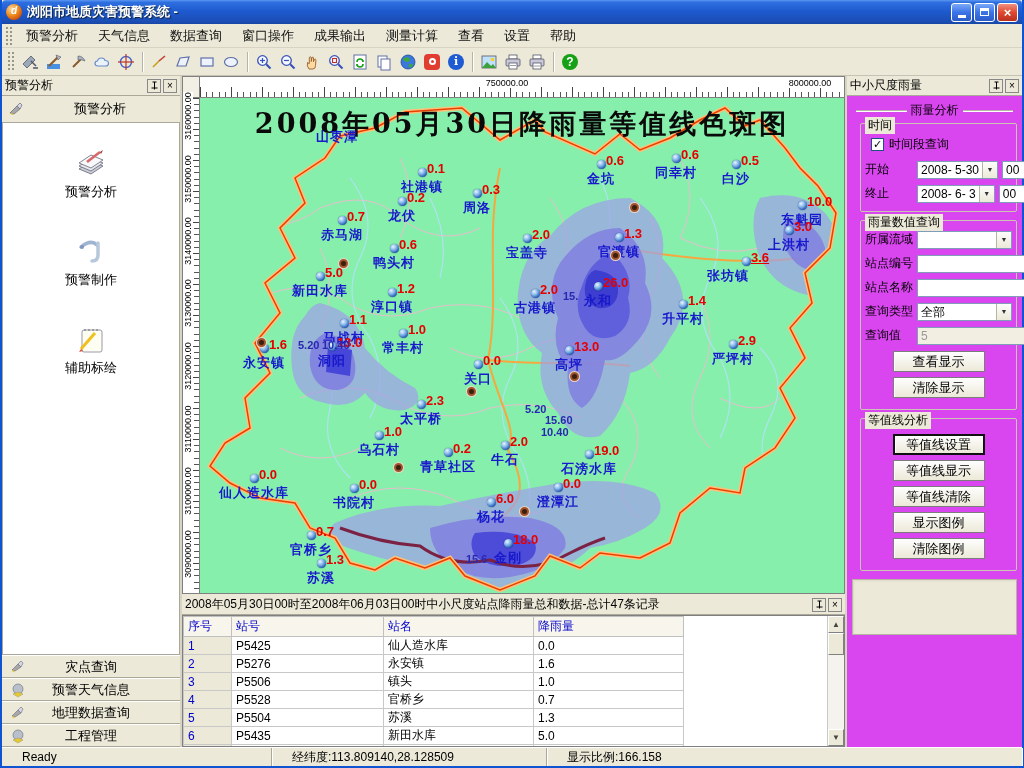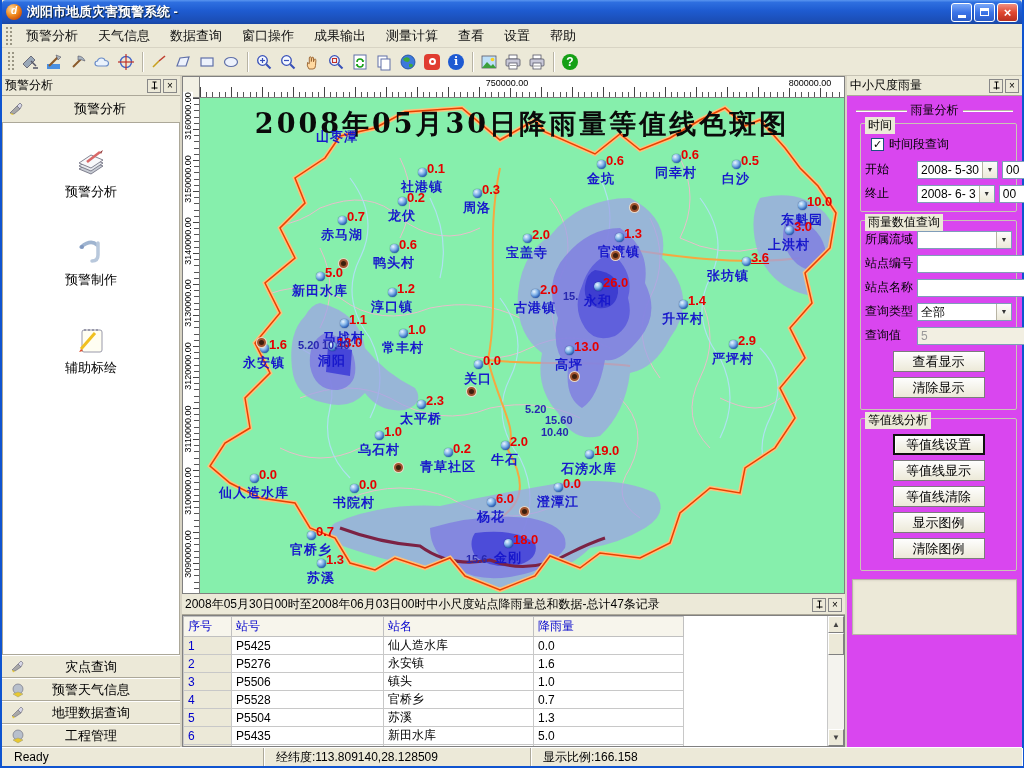--- a/index.html
+++ b/index.html
@@ -105,21 +105,21 @@
   .combo .carrow { width:15px; height:16px; background:linear-gradient(#FDFDFB,#ECE9D8); border-left:1px solid #B8B4A4; font-size:7px; text-align:center; line-height:16px; color:#333; }
   .combo.small { flex:0 0 44px; margin-left:4px; }
   .tinput { flex:1; height:18px; background:#fff; border:1px solid #7F9DB9; font-size:12px; padding:0 3px; }
   .tinput.disabled { background:#F2EFE2; color:#999; }
   .btn { display:block; width:92px; height:21px; margin:5px auto; background:linear-gradient(#FEFEFE,#ECE9D8); border:1px solid #7C7C7C; box-shadow:inset 1px 1px 0 #fff; font-size:13px; text-align:center; line-height:19px; }
   .btn.default { border:2px solid #101010; line-height:17px; }
   #rp-emptybox { height:56px; border:1px solid #B8B4A4; background:#ECE9D8; box-shadow:inset 1px 1px 2px #DDDACB; margin-top:2px; }
 
   
   #statusbar { height:19px; background:#ECE9D8; border-top:1px solid #fff; display:flex; align-items:center; font-size:12px; }
-  .sb-sec { height:100%; display:flex; align-items:center; padding:0 12px; border-right:1px solid #ACA899; box-shadow:1px 0 0 #fff; white-space:nowrap; overflow:hidden; }
+  .sb-sec { height:100%; display:flex; align-items:center; padding:0 12px; border-right:1px solid #ACA899; box-shadow:1px 0 0 #fff; white-space:nowrap; overflow:hidden;margin-left:8px; }
   #sb-ready { width:262px; }
   #sb-system { width:273px; }
   #sb-coords { width:267px; }
   #sb-scale { flex:1; border-right:none; }
 </style>
 </head>
 <body>
 
 <div id="window">
 

